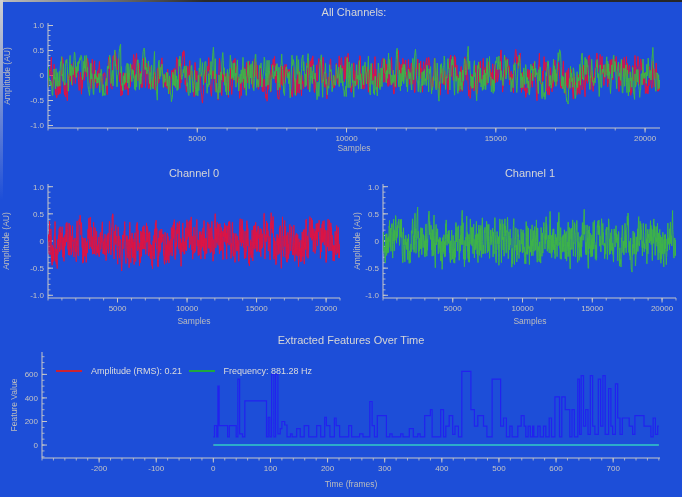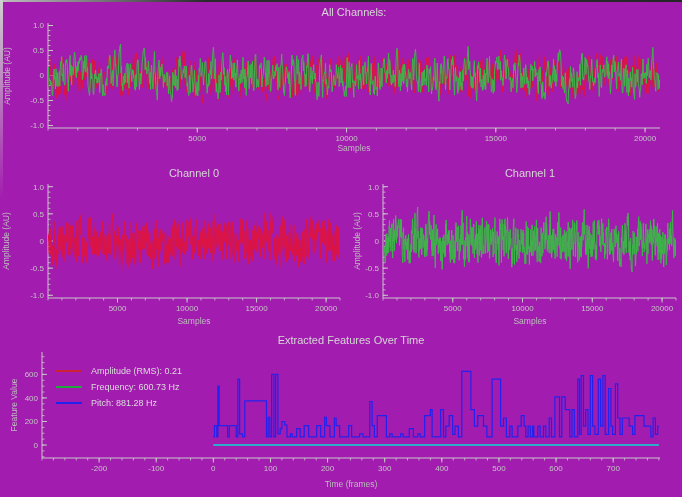--- a/index.html
+++ b/index.html
@@ -1,27 +1,27 @@
 <!DOCTYPE html>
 <html><head>
 <meta charset="utf-8">
 <style>
   html,body{margin:0;padding:0;background:#000;}
-  .window{position:relative;width:682px;height:497px;background:#a21caf;overflow:hidden;
+  .window{position:relative;width:682px;height:497px;background:#1d4ed8;overflow:hidden;
           font-family:"Liberation Sans",sans-serif;}
   .chart-svg{position:absolute;display:block;}
   #svg-all{left:0;top:0;}
   #svg-ch0{left:0;top:158px;}
   #svg-ch1{left:352px;top:158px;}
   #svg-feat{left:0;top:330px;}
   .ax-title{fill:#d6d6d6;font-size:11px;font-family:"Liberation Sans",sans-serif;}
   .ax-label{fill:#bdbdbd;font-size:8.5px;font-family:"Liberation Sans",sans-serif;}
   .tick-label{fill:#c4c4c4;font-size:8px;font-family:"Liberation Sans",sans-serif;}
   .plot-hit{fill:transparent;}
-  .legend{position:absolute;left:56px;top:366px;display:flex;flex-direction:column;gap:6.5px;z-index:5;}
+  .legend{position:absolute;left:56px;top:366px;display:flex;gap:6.5px;z-index:5;}
   .legend-row{display:flex;align-items:center;gap:9px;height:9.5px;}
   .legend-swatch{width:26px;height:2px;flex:0 0 26px;}
   .legend-label{font-size:9px;color:#dcdcdc;white-space:nowrap;}
   .edge-top{position:absolute;top:0;left:0;width:100%;height:2px;
             background:linear-gradient(to right,#c0c0c0,#2a2a2a 30%,#262626);}
   .edge-left{position:absolute;top:0;left:0;width:3px;height:200px;
              background:linear-gradient(to bottom,#d0d0d0,rgba(20,20,20,0));}
 </style>
 </head>
 <body>
@@ -394,20 +394,16 @@
       </defs>
     </svg>
 
   <div class="legend">
     <div class="legend-row">
       <div class="legend-swatch" style="background: rgb(204, 34, 51);"></div>
       <div class="legend-label">Amplitude (RMS): 0.21</div>
     </div>
     <div class="legend-row">
       <div class="legend-swatch" style="background: rgb(30, 168, 62);"></div>
-      <div class="legend-label">Frequency: 600.73 Hz</div>
-    </div>
-    <div class="legend-row">
-      <div class="legend-swatch" style="background: rgb(34, 34, 238);"></div>
-      <div class="legend-label">Pitch: 881.28 Hz</div>
+      <div class="legend-label">Frequency: 881.28 Hz</div>
     </div>
   </div>
 </div>
 
 </body></html>

